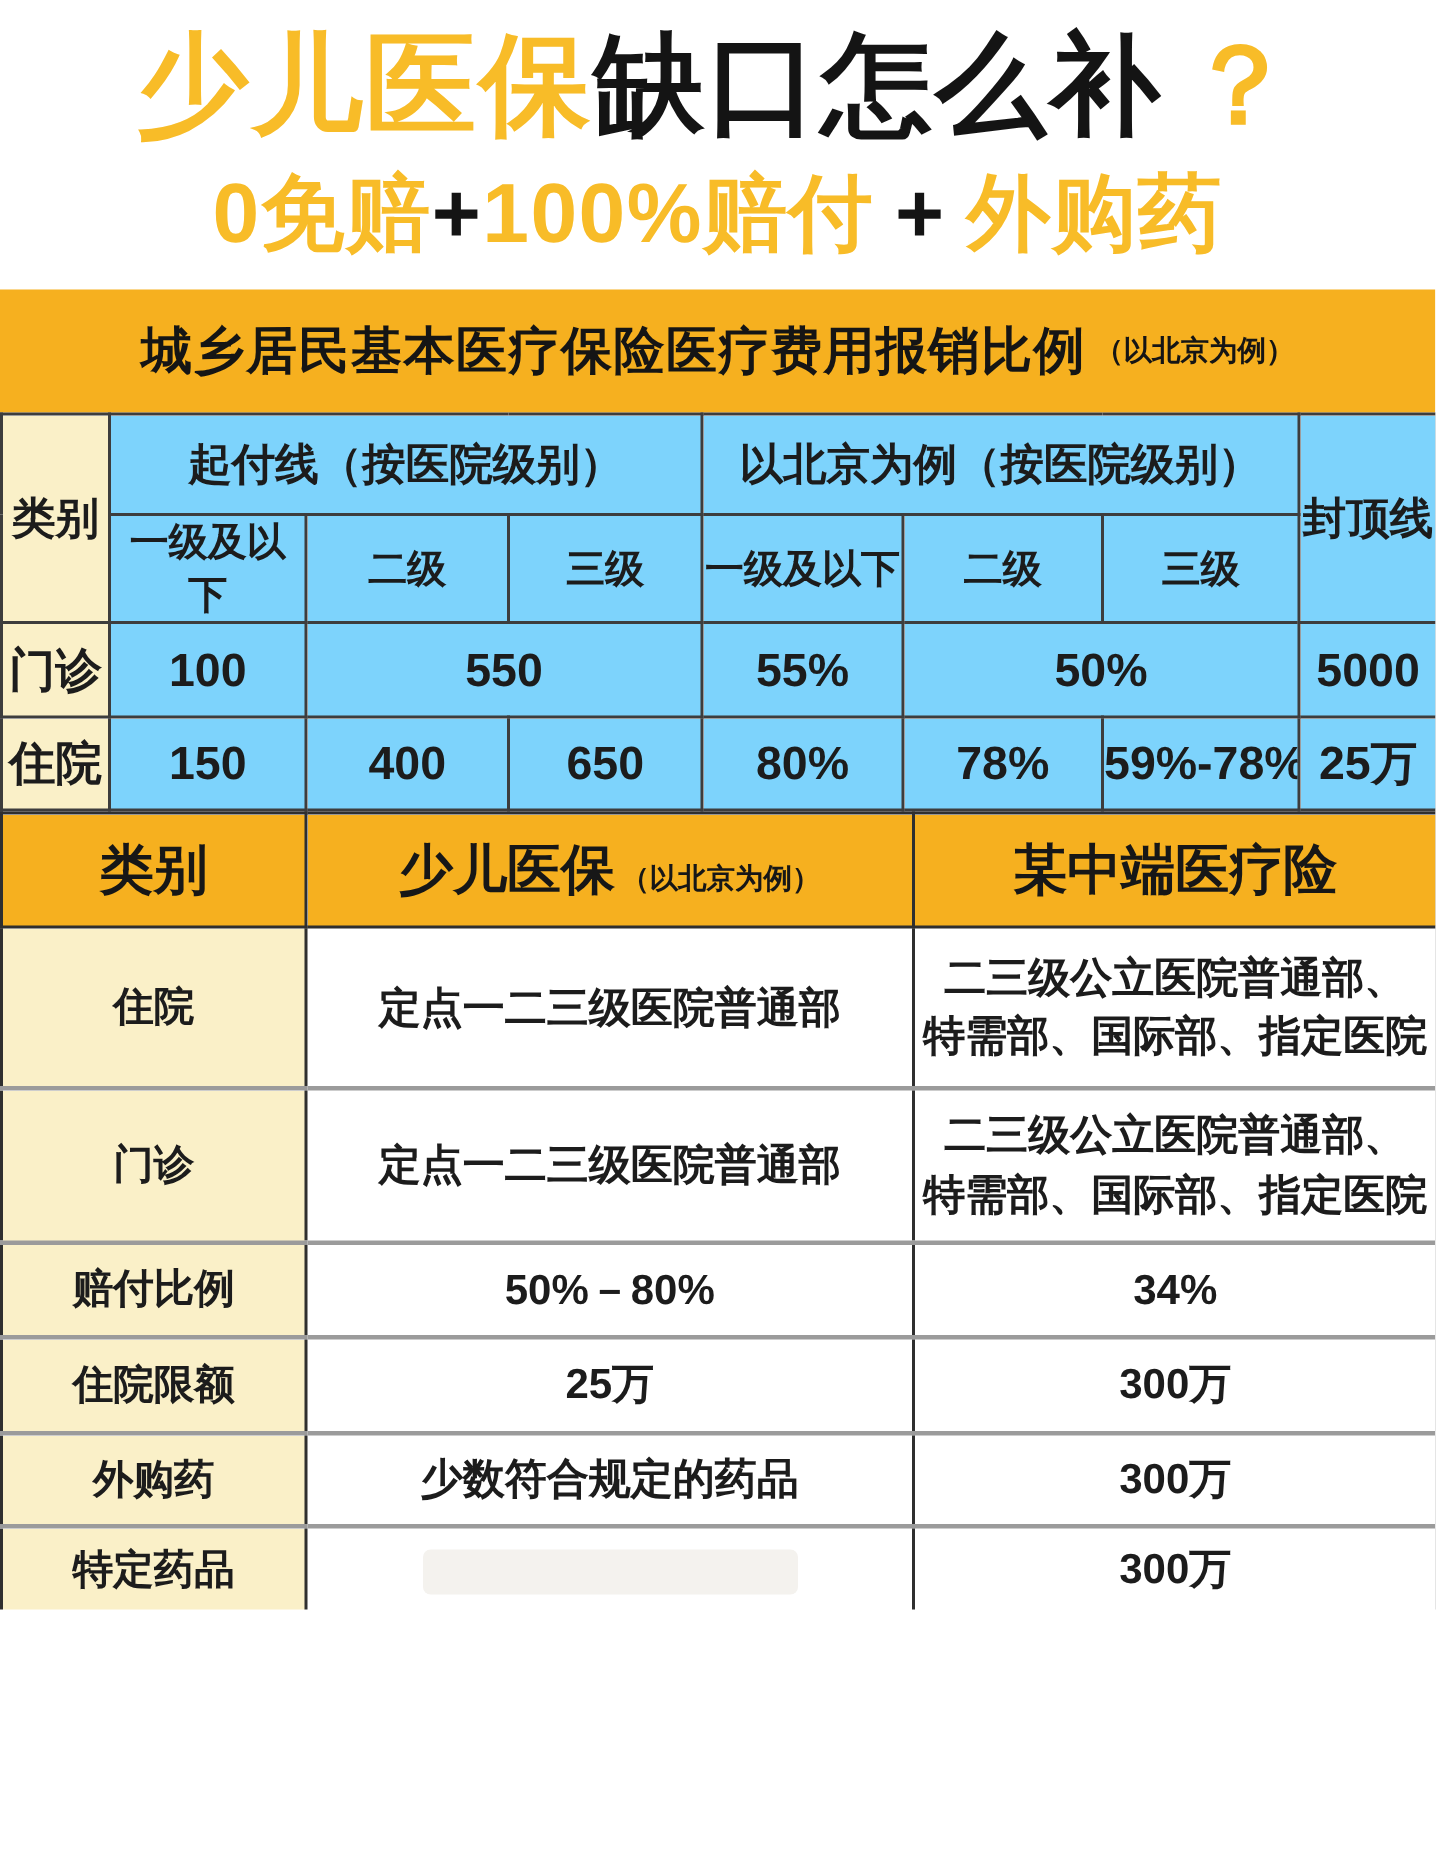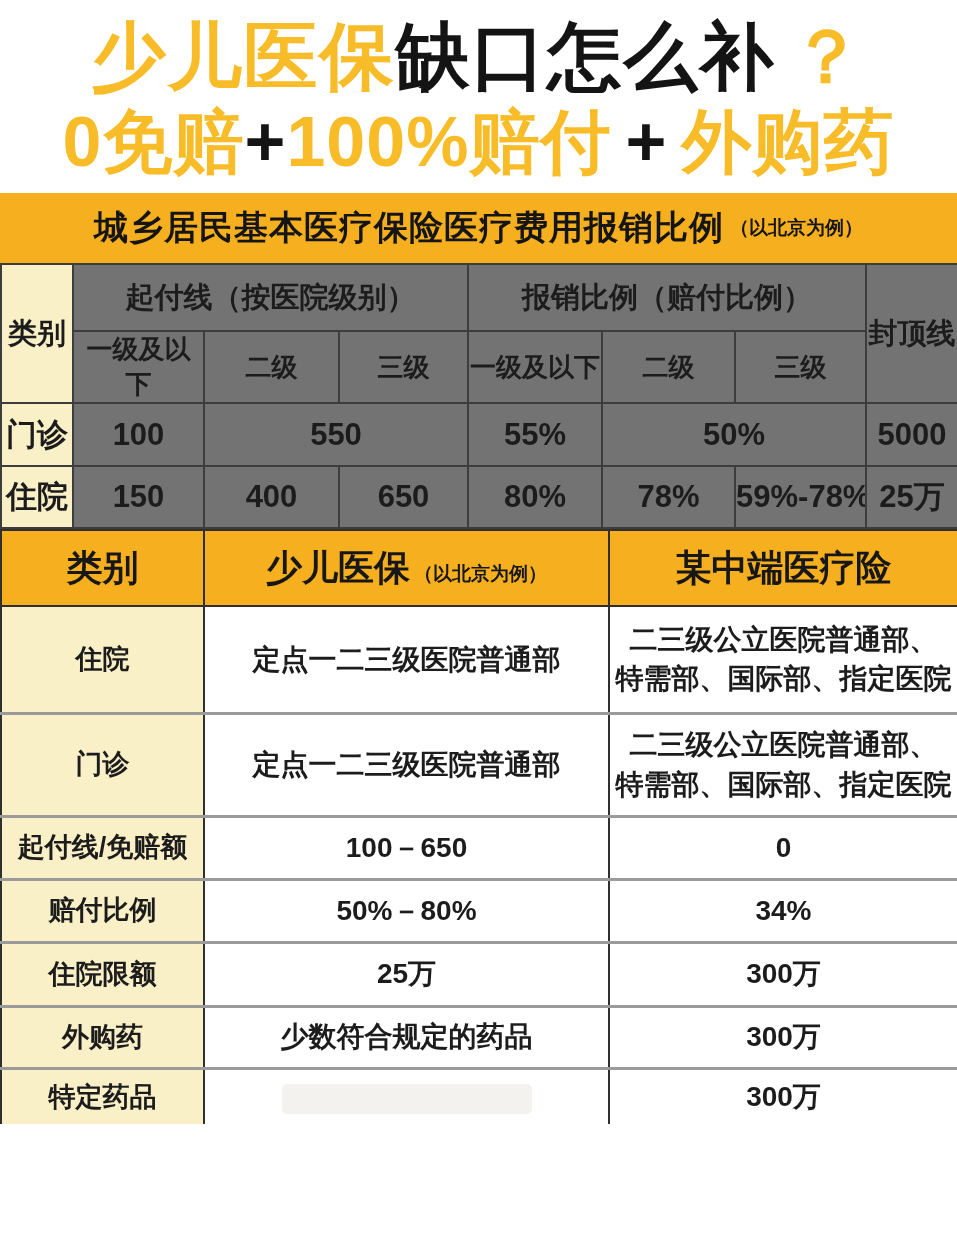--- a/index.html
+++ b/index.html
@@ -11,40 +11,40 @@
     color:#1c1c1c;
     border-radius:14px;
   }
   
   .title-block { height:193px; padding-top:14px; text-align:center; }
   .title-line1 {
     font-size:74px; font-weight:900; line-height:86px; letter-spacing:2px;
     white-space:nowrap;
   }
   .title-line2 {
-    font-size:70px; font-weight:900; line-height:84px; letter-spacing:1px;
+    font-size:56px; font-weight:900; line-height:84px; letter-spacing:1px;
     white-space:nowrap;
   }
   .yel { color:#f8bc28; }
   .blk { color:#141414; }
   .qmark { margin-left:14px; }
   .plus2 { margin:0 14px; }
   
   .band1 {
-    height:70px; background:#f6b01f;
+    height:82px; background:#f6b01f;
     display:flex; align-items:center; justify-content:center;
     white-space:nowrap;
   }
   .band1-title { font-size:34px; font-weight:800; color:#151515; letter-spacing:1px; }
   .band1-note  { font-size:19px; font-weight:800; color:#151515; margin-left:6px; }
   
   table { border-collapse:collapse; table-layout:fixed; width:957px; }
   .t-basic td {
     border:2px solid #3d3d3d; text-align:center; vertical-align:middle;
-    background:#737373; overflow:hidden;
+    background:#7dd3fc; overflow:hidden;
   }
   .t-basic .cream { background:#faf0c8; }
   .t-basic tr.h1 td { height:67px; font-size:29px; font-weight:700; }
   .t-basic tr.h2 td { height:62px; font-size:26px; font-weight:700; }
   .t-basic tr.d1 td { height:63px; font-size:31px; font-weight:600; }
   .t-basic tr.d2 td { height:62px; font-size:31px; font-weight:600; }
   .t-basic td.lbl { font-size:28px; font-weight:700; }
   .t-basic td.corner { font-size:30px; font-weight:700; }
   .t-basic td.cap { font-size:29px; font-weight:700; }
   
@@ -104,21 +104,21 @@
         <col style="width:129px">
       <col style="width:134px">
         <col style="width:133px">
         <col style="width:131px">
         <col style="width:92px">
     </colgroup>
     <tbody>
       <tr class="h1">
         <td rowspan="2" class="cream corner">类别</td>
         <td colspan="3">起付线（按医院级别）</td>
-        <td colspan="3">报销比例（赔付比例）</td>
+        <td colspan="3">以北京为例（按医院级别）</td>
         <td rowspan="2" class="cap">封顶线</td>
       </tr>
       <tr class="h2">
         <td>一级及以下</td>
         <td>二级</td>
         <td>三级</td>
         <td>一级及以下</td>
         <td>二级</td>
         <td>三级</td>
       </tr>
@@ -163,25 +163,20 @@
         <td class="val">二三级公立医院普通部、
 特需部、国际部、指定医院</td>
       </tr>
       <tr class="drow h103">
         <td class="lbl">门诊</td>
         <td class="val">定点一二三级医院普通部</td>
         <td class="val">二三级公立医院普通部、
 特需部、国际部、指定医院</td>
       </tr>
       <tr class="drow h63">
-        <td class="lbl">起付线/免赔额</td>
-        <td class="val">100－650</td>
-        <td class="val">0</td>
-      </tr>
-      <tr class="drow h63">
         <td class="lbl">赔付比例</td>
         <td class="val">50%－80%</td>
         <td class="val">34%</td>
       </tr>
       <tr class="drow h64">
         <td class="lbl">住院限额</td>
         <td class="val">25万</td>
         <td class="val">300万</td>
       </tr>
       <tr class="drow h62">

